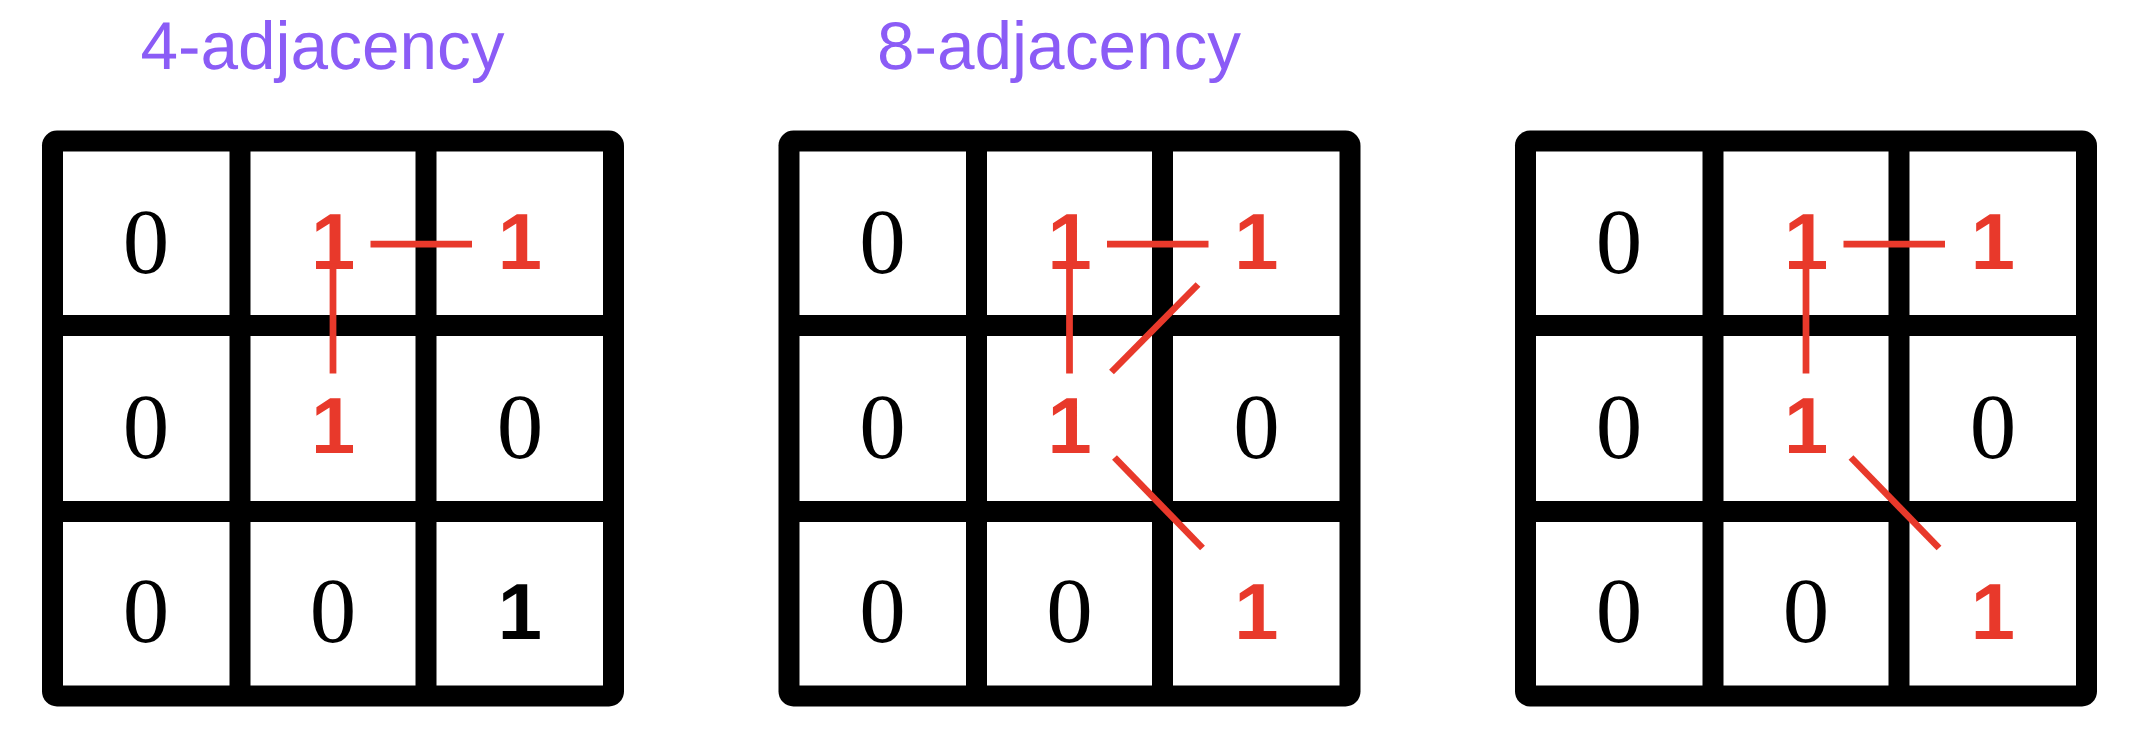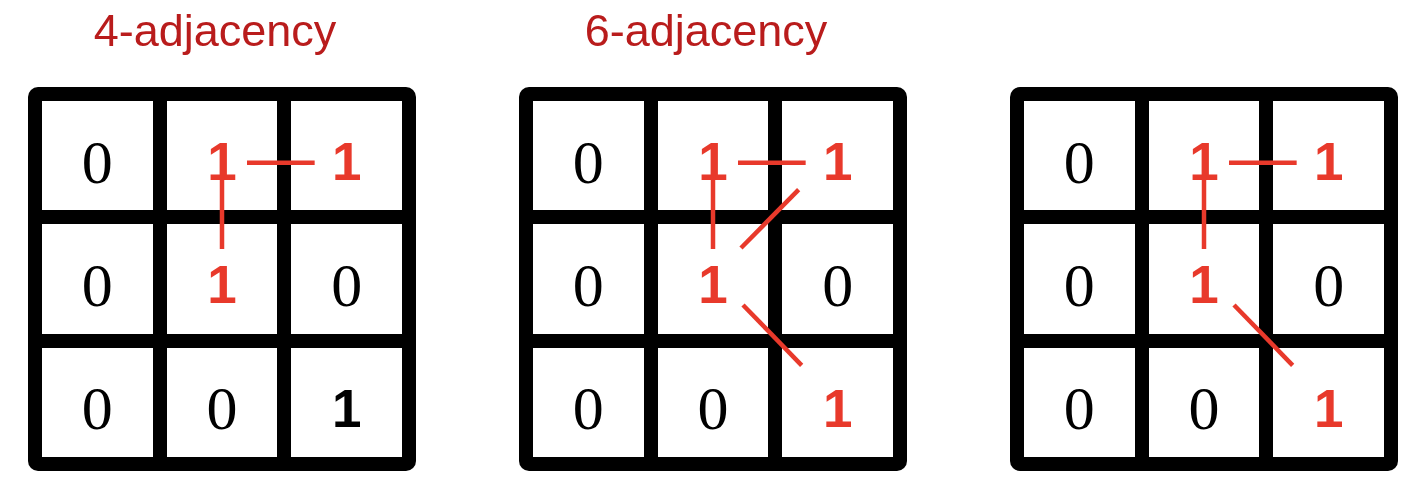--- a/index.html
+++ b/index.html
@@ -16,21 +16,21 @@
     width: 390px;
     height: 496px;
   }
   .panel-title {
     position: absolute;
     top: 4px; left: 0; right: 16px;
     text-align: center;
     font-family: "Liberation Sans", sans-serif;
     font-size: 45px;
     font-weight: 400;
-    color: #b91c1c;
+    color: #8b5cf6;
     letter-spacing: 0px;
     line-height: 1.2;
   }
   .grid {
     position: absolute;
     top: 87px;
     left: 0;
     width: 388px;
     height: 384px;
     background: #000000;
@@ -90,21 +90,21 @@
         <div class="cell one" style="color: rgb(0, 0, 0);">1</div>
       </div>
     <svg class="overlay" width="388" height="384" viewBox="0 0 388 384">
         <line x1="219.00000000000003" y1="75.66666666666666" x2="286.6666666666667" y2="75.66666666666666" stroke="#e8392b" stroke-width="4.5"></line>
         <line x1="194.00000000000003" y1="88.66666666666666" x2="194.00000000000003" y2="161.99999999999997" stroke="#e8392b" stroke-width="4.5"></line>
       </svg>
   </div>
 </div>
 
 <div class="panel" style="left:519px">
-  <div class="panel-title">6-adjacency</div>
+  <div class="panel-title">8-adjacency</div>
   <div class="grid">
     <div class="cells">
         <div class="cell zero" style="color: rgb(0, 0, 0);">0</div>
         <div class="cell one" style="color: rgb(232, 57, 43);">1</div>
         <div class="cell one" style="color: rgb(232, 57, 43);">1</div>
         <div class="cell zero" style="color: rgb(0, 0, 0);">0</div>
         <div class="cell one" style="color: rgb(232, 57, 43);">1</div>
         <div class="cell zero" style="color: rgb(0, 0, 0);">0</div>
         <div class="cell zero" style="color: rgb(0, 0, 0);">0</div>
         <div class="cell zero" style="color: rgb(0, 0, 0);">0</div>

